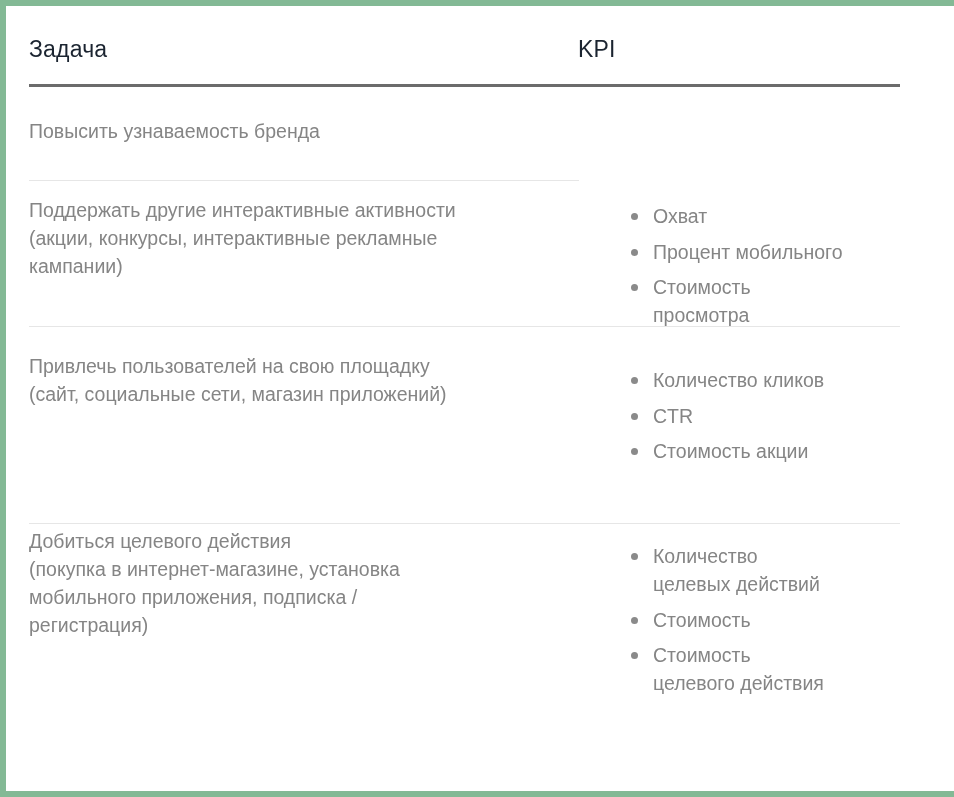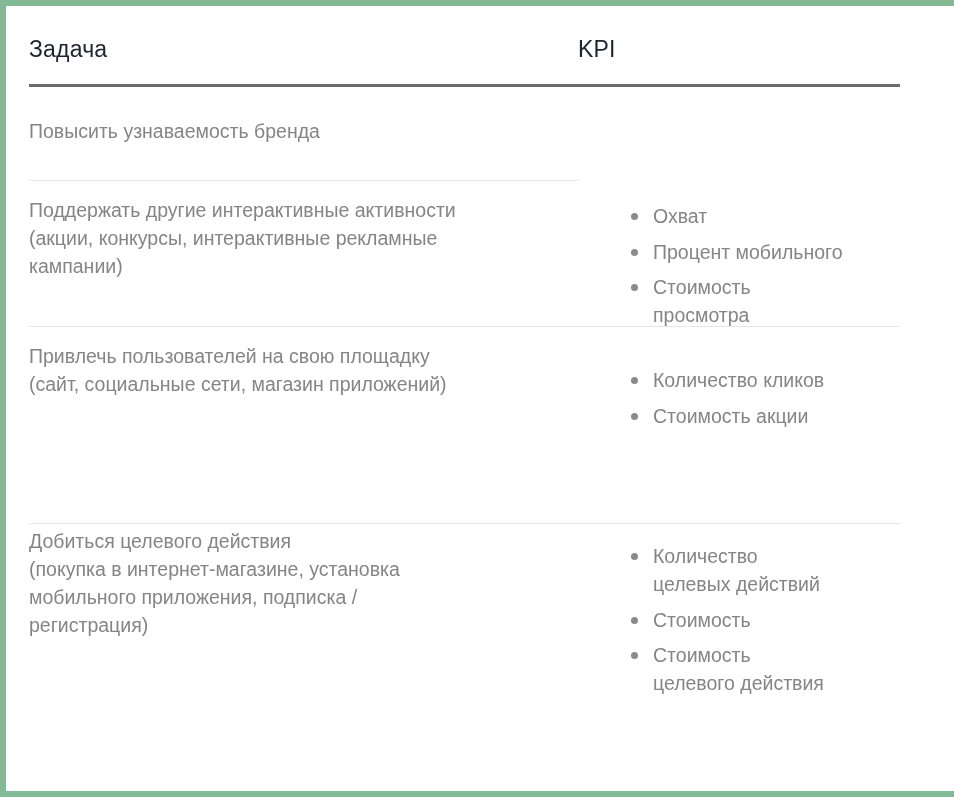--- a/index.html
+++ b/index.html
@@ -81,24 +81,25 @@
 (акции, конкурсы, интерактивные рекламные
 кампании)</div>
   <ul class="kpi-list" style="top:156px;margin-top:40px;">
     <li class="kpi-item"><span class="bullet"></span><span>Охват</span></li>
     <li class="kpi-item"><span class="bullet"></span><span>Процент мобильного</span></li>
     <li class="kpi-item"><span class="bullet"></span><span>Стоимость
 просмотра</span></li>
   </ul>
   <div class="sep" style="left:23px; top:320px; width:871px;"></div>
 
-  <div class="task" style="top:336px;">Привлечь пользователей на свою площадку
+  <div class="task" style="top:346px;">Привлечь пользователей на свою площадку
 (сайт, социальные сети, магазин приложений)</div>
   <ul class="kpi-list" style="top:360px;">
     <li class="kpi-item"><span class="bullet"></span><span>Количество кликов</span></li>
+    <li class="kpi-item"><span class="bullet"></span><span>CTR</span></li>
     <li class="kpi-item"><span class="bullet"></span><span>Стоимость акции</span></li>
   </ul>
   <div class="sep" style="left:23px; top:517px; width:871px;"></div>
 
   <div class="task" style="top:521px;">Добиться целевого действия
 (покупка в интернет-магазине, установка
 мобильного приложения, подписка /
 регистрация)</div>
   <ul class="kpi-list" style="top:536px;">
     <li class="kpi-item"><span class="bullet"></span><span>Количество

